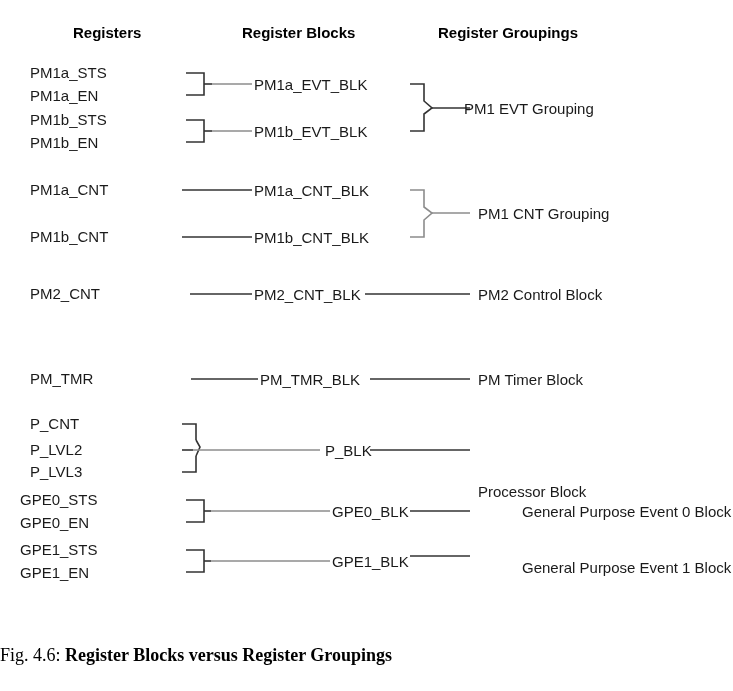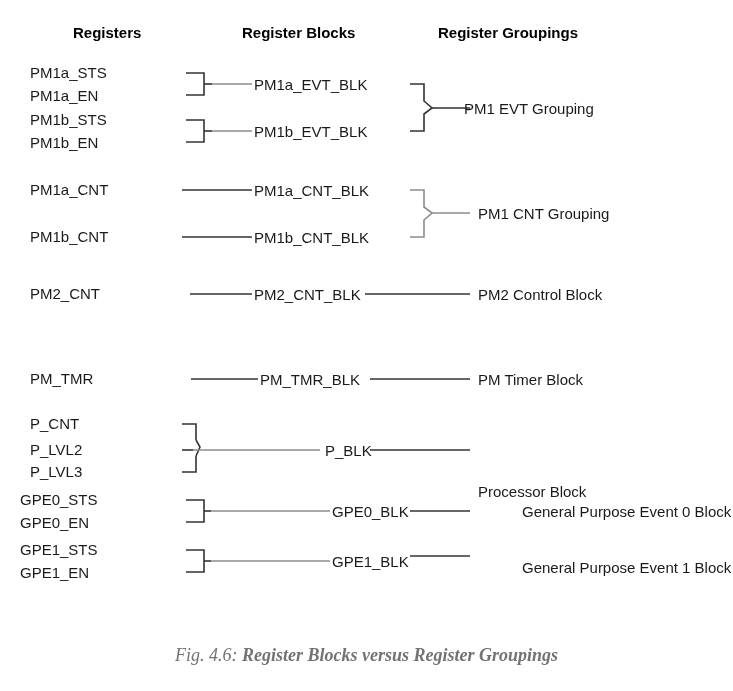--- a/index.html
+++ b/index.html
@@ -46,25 +46,23 @@
     left: 0;
     top: 0;
     width: 733px;
     height: 691px;
     pointer-events: none;
   }
   .caption {
     position: absolute;
     left: 0;
     width: 733px;
-    text-align: center;
     font-family: "Liberation Serif", serif;
     font-size: 18px;
-    color: #737373;
-    font-style: italic;
+    color: #000000;
   }
   .caption .cap-label {
     font-weight: normal;
   }
   .caption .cap-title {
     font-weight: bold;
   }
 </style>
 </head>
 <body>

